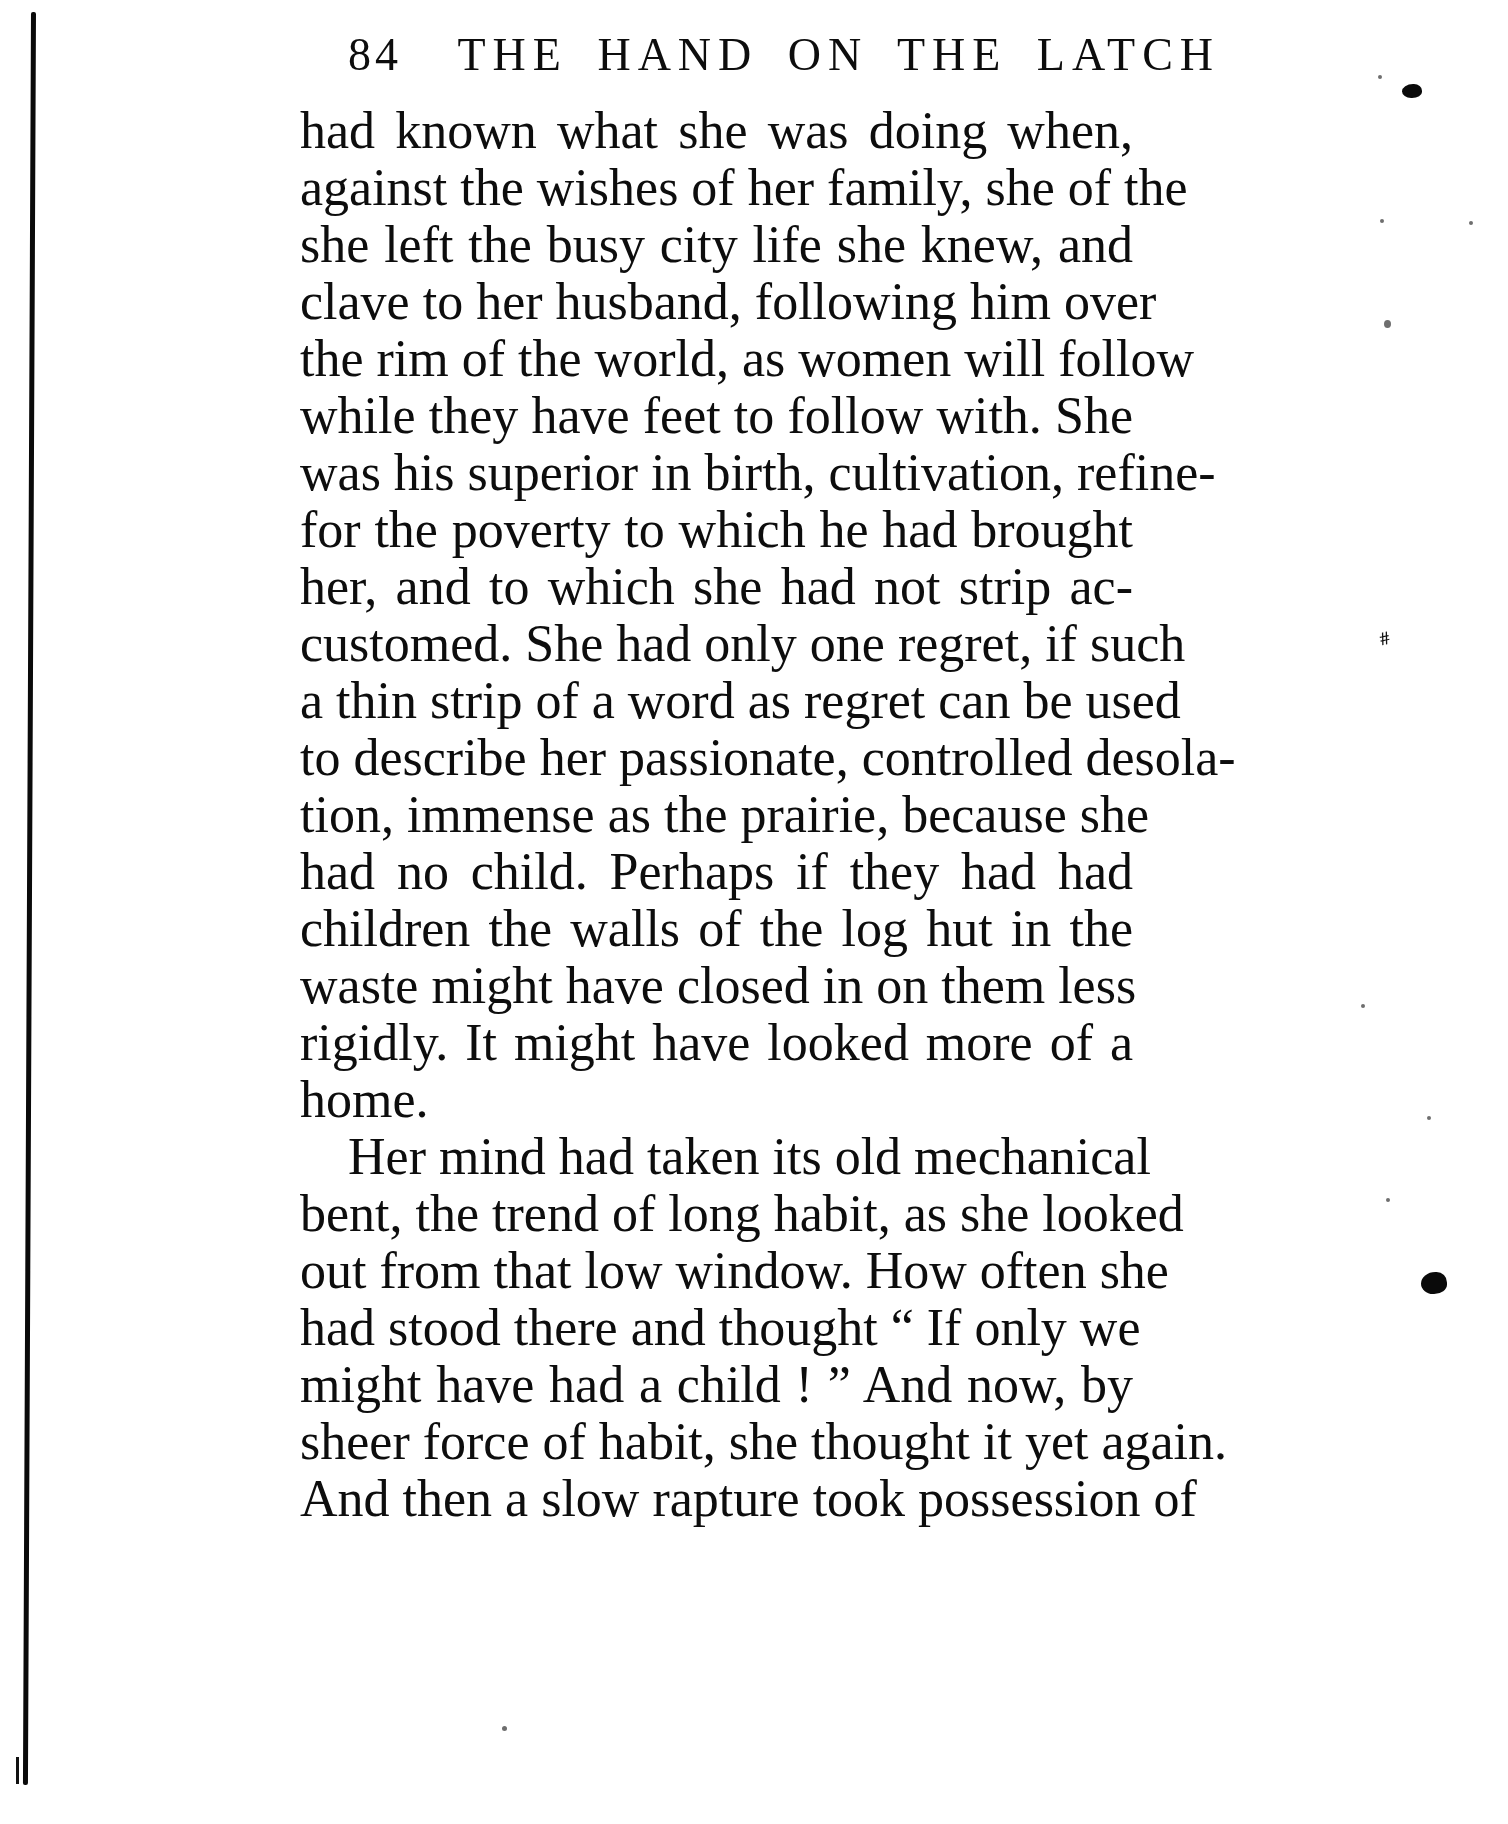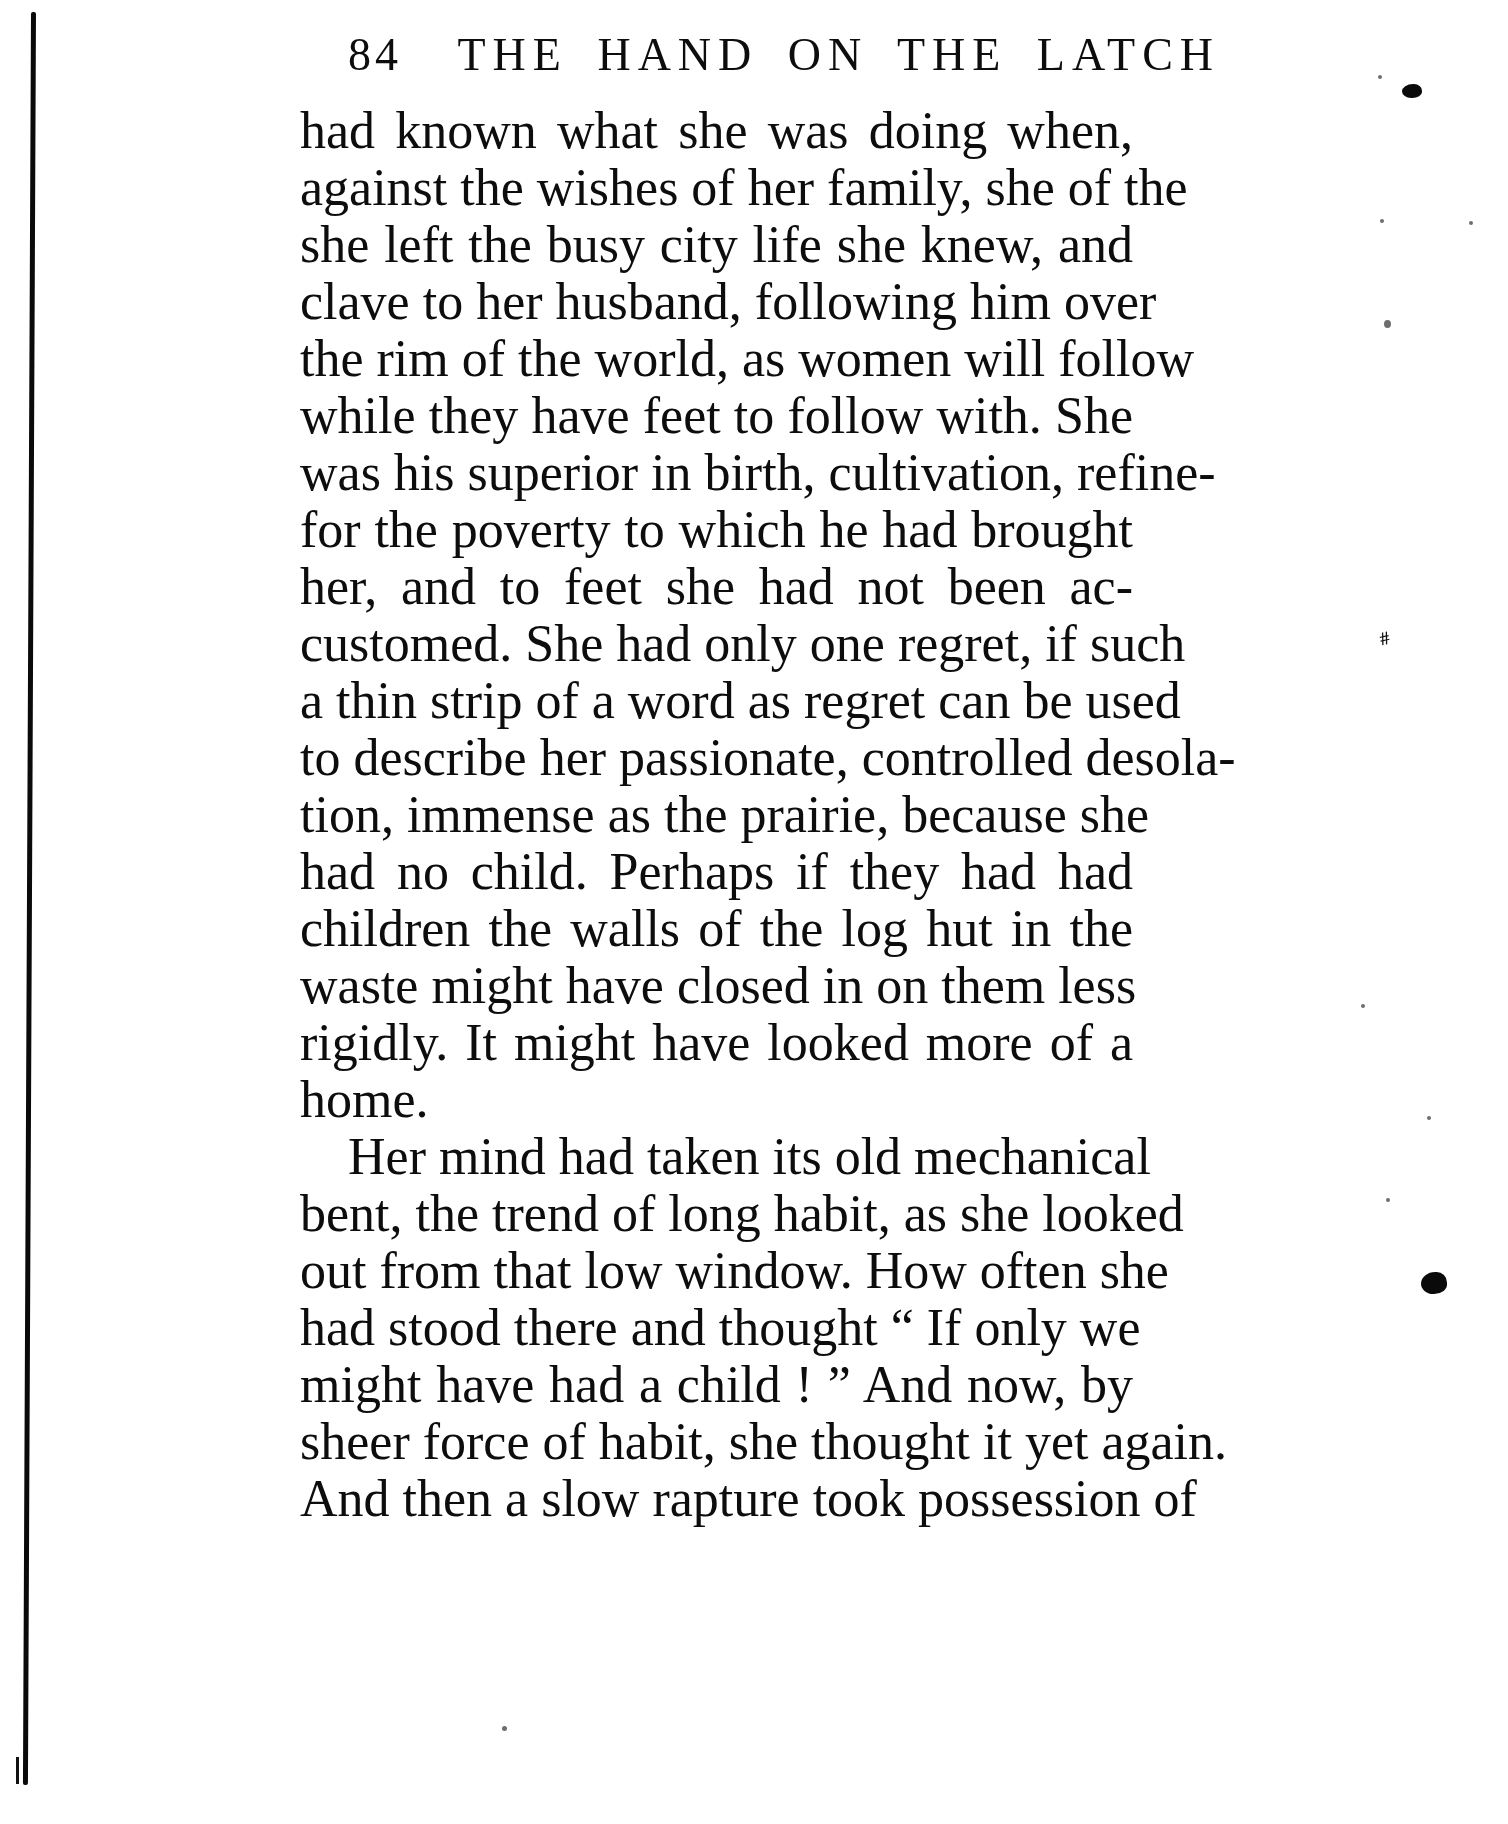--- a/index.html
+++ b/index.html
@@ -93,21 +93,21 @@
 
   <div class="body-text">
       <div class="line">had known what she was doing when,</div>
       <div class="line">against the wishes of her family, she of the</div>
       <div class="line">she left the busy city life she knew, and</div>
       <div class="line">clave to her husband, following him over</div>
       <div class="line">the rim of the world, as women will follow</div>
       <div class="line">while they have feet to follow with.  She</div>
       <div class="line">was his superior in birth, cultivation, refine-</div>
       <div class="line">for the poverty to which he had brought</div>
-      <div class="line">her, and to feet she had not been ac-</div>
+      <div class="line">her, and to which she had not strip ac-</div>
       <div class="line">customed.  She had only one regret, if such</div>
       <div class="line">a thin strip of a word as regret can be used</div>
       <div class="line">to describe her passionate, controlled desola-</div>
       <div class="line">tion, immense as the prairie, because she</div>
       <div class="line">had no child.  Perhaps if they had had</div>
       <div class="line">children the walls of the log hut in the</div>
       <div class="line">waste might have closed in on them less</div>
       <div class="line">rigidly.  It might have looked more of a</div>
       <div class="line nojust">home.</div>
       <div class="line indent">Her mind had taken its old mechanical</div>

